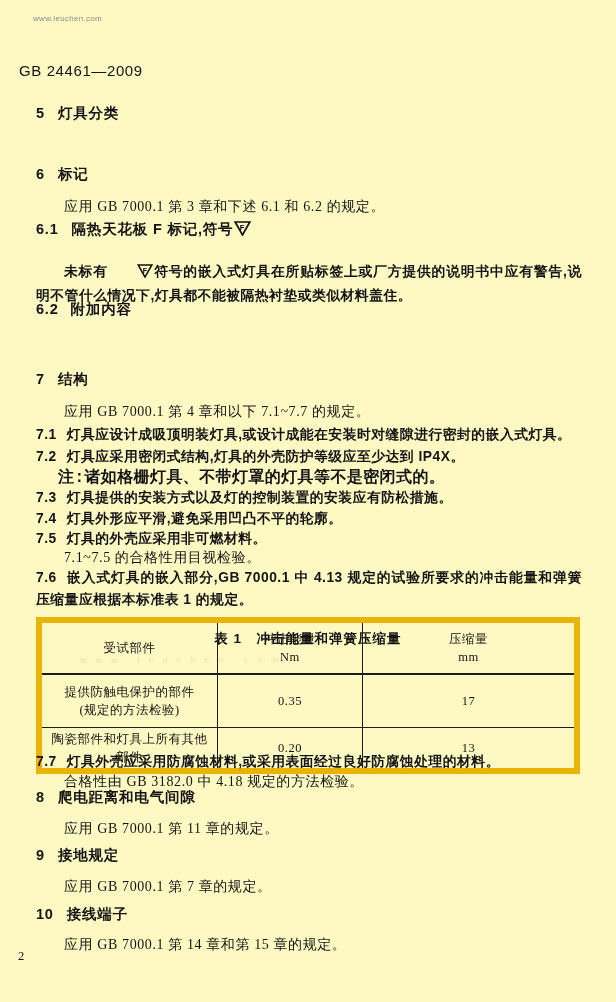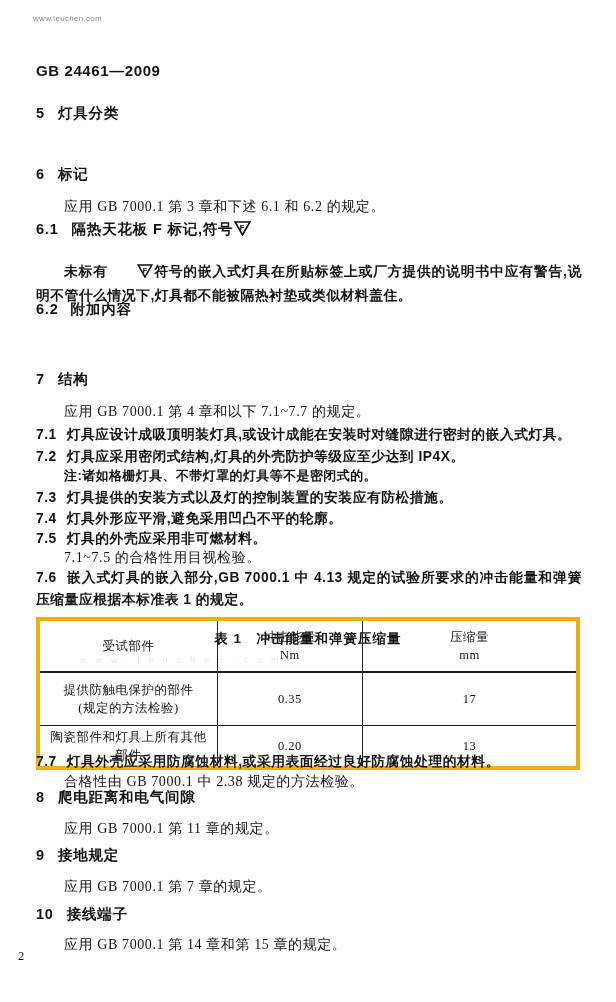--- a/index.html
+++ b/index.html
@@ -1,71 +1,71 @@
 <!DOCTYPE html>
 <html lang="zh"><head>
 <meta charset="utf-8">
 <style>
   html,body { margin:0; padding:0; background:#e8e8e8; }
   .page {
     position:relative; width:616px; height:1002px; margin:0 auto;
-    background:#ffffff; color:#141414; overflow:hidden;
+    background:#fef9c3; color:#141414; overflow:hidden;
     font-family:"Liberation Serif","DejaVu Serif",serif;
   }
   .abs { position:absolute; }
   .wm-top {
     left:33px; top:14px; font-size:8px; color:#8a8a8a;
     font-family:"Liberation Sans","DejaVu Sans",sans-serif; letter-spacing:0.3px;
   }
   .wm-mid {
     left:80px; top:655px; width:460px; font-size:9px; letter-spacing:9px;
     color:rgba(0,0,0,0.10); font-family:"Liberation Sans","DejaVu Sans",sans-serif;
     white-space:nowrap; overflow:hidden;
   }
   .doc-num {
-    left:36px; top:62px; font-size:15px; font-weight:700; letter-spacing:0.6px;
+    left:19px; top:62px; font-size:15px; font-weight:400; letter-spacing:0.6px;
     font-family:"Liberation Sans","DejaVu Sans",sans-serif;
   }
   .heading {
     left:36px; font-size:14.5px; font-weight:700; letter-spacing:0.8px;
     font-family:"Liberation Sans","DejaVu Sans",sans-serif; white-space:nowrap;
   }
   .heading .num { display:inline-block; margin-right:13px; }
   .para {
     left:36px; width:546px; line-height:21.5px; text-align:justify;
   }
   .serif-p { font-size:14px; letter-spacing:0.6px; }
   .bold-p {
     font-family:"Liberation Sans","DejaVu Sans",sans-serif;
     font-weight:600; font-size:13.8px; letter-spacing:0.5px;
   }
   .indent { text-indent:28px; }
   .clause { white-space:normal; }
   .clause .cnum { font-weight:700; margin-right:10px; }
   .note-p {
-    left:64px; width:520px; font-size:13px; font-weight:600; letter-spacing:0.4px;
-    font-family:Liberation Sans, sans-serif;
+    left:58px; width:520px; font-size:16px; font-weight:600; letter-spacing:0.4px;
+    font-family:Liberation Mono, monospace;
   }
   .tbl-title {
     left:36px; width:544px; text-align:center; font-size:13.5px; font-weight:700;
     letter-spacing:1px; font-family:"Liberation Sans","DejaVu Sans",sans-serif;
   }
   table.t1 {
     position:absolute; left:36px; top:617px; width:544px;
     border-collapse:collapse; table-layout:fixed;
     font-size:12.5px; letter-spacing:0.5px;
   }
   table.t1 col.c1 { width:33.2%; }
   table.t1 col.c2 { width:26.9%; }
   table.t1 col.c3 { width:39.9%; }
   table.t1 th, table.t1 td {
     border:1px solid #1c1c1c; text-align:center; vertical-align:middle;
     padding:2px 4px; font-weight:400; line-height:18px;
   }
-  table.t1 { border:4px solid #eab308;padding-left:40px; }
+  table.t1 { border:6px solid #eab308;padding-left:40px; }
   table.t1 thead th { border-bottom:2px solid #1c1c1c; height:46px; }
   table.t1 tr.r1 td { height:48px; }
   table.t1 tr.r2 td { height:28px; }
   .fmark { display:inline-block; vertical-align:-2px; margin:0 1px; }
   .fmark svg text { font-family:"Liberation Sans","DejaVu Sans",sans-serif; }
   .page-num { left:18px; top:949px; font-size:12.5px; }
 </style>
 </head>
 <body>
 
@@ -162,21 +162,21 @@
         <td>13</td>
       </tr>
     </tbody>
   </table>
 
   <div class="abs wm-mid">www.leuchen.com</div>
 
   <div class="abs para bold-p clause" style="top:751px">
     <span class="cnum">7.7</span><span>灯具外壳应采用防腐蚀材料,或采用表面经过良好防腐蚀处理的材料。</span>
   </div>
-  <div class="abs para serif-p indent" style="top:771px">合格性由 GB 7000.1 中 2.38 规定的方法检验。</div>
+  <div class="abs para serif-p indent" style="top:771px">合格性由 GB 3182.0 中 4.18 规定的方法检验。</div>
 
   <div class="abs heading" style="top:788px">
     <span class="num">8</span><span>爬电距离和电气间隙</span>
   </div>
   <div class="abs para serif-p indent" style="top:818px">应用 GB 7000.1 第 11 章的规定。</div>
 
   <div class="abs heading" style="top:846px">
     <span class="num">9</span><span>接地规定</span>
   </div>
   <div class="abs para serif-p indent" style="top:876px">应用 GB 7000.1 第 7 章的规定。</div>

